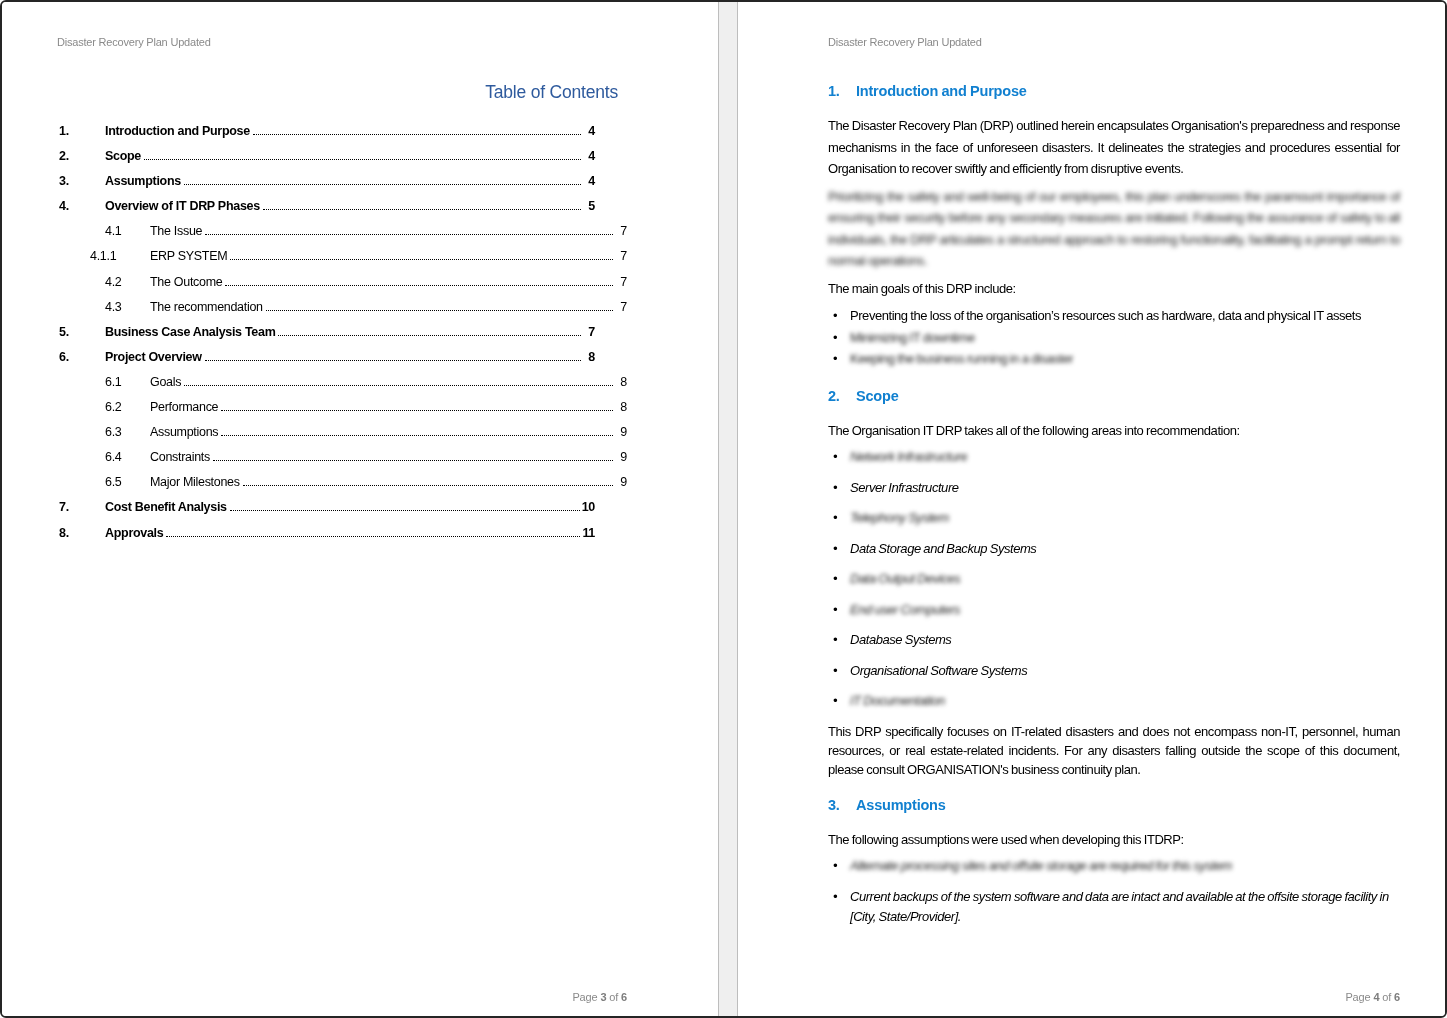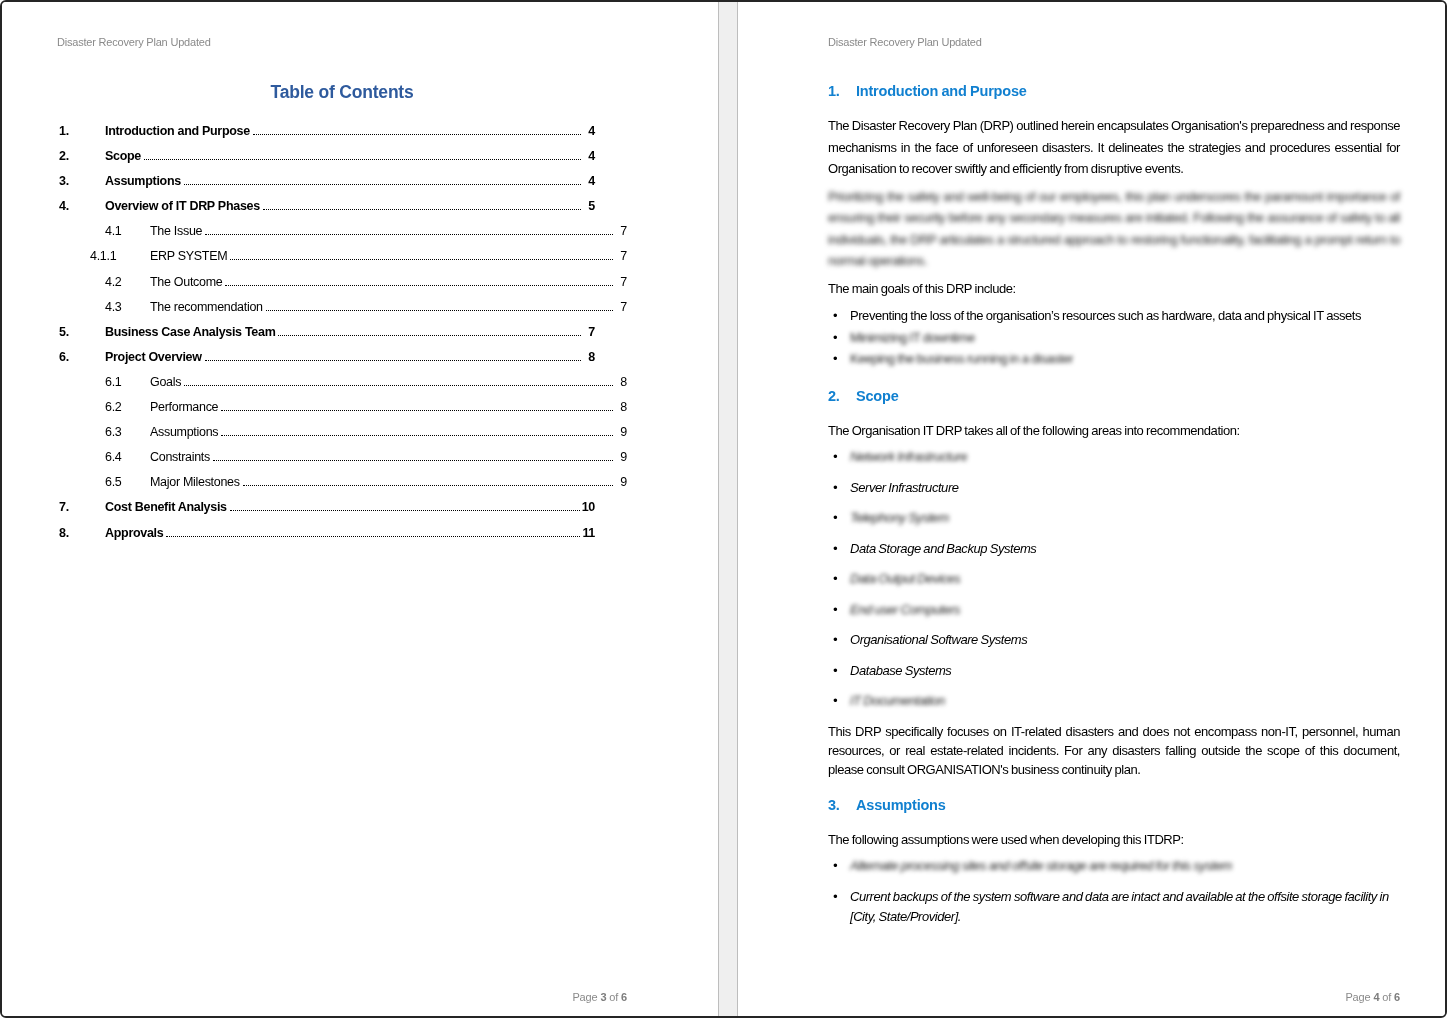--- a/index.html
+++ b/index.html
@@ -14,22 +14,22 @@
     border:2px solid #252525;border-radius:6px;overflow:hidden;padding-left:28px;}
   .page{position:absolute;top:0;bottom:0;background:#fff;}
   .page-left{left:0;width:717px;border-right:1px solid #bdbdbd;}
   .page-right{left:735px;right:0;border-left:1px solid #bdbdbd;}
 
   .page-header{position:absolute;top:34px;font-size:11px;letter-spacing:-0.2px;color:var(--hdr-gray);}
   .ph-left{left:55px;}
   .ph-right{left:90px;}
 
   
-  .toc-title{position:absolute;left:55px;top:80px;width:570px;text-align:center;
-    font-size:17.5px;font-weight:bold;letter-spacing:-0.2px;color:var(--toc-title-color);}
+  .toc-title{position:absolute;left:46px;top:80px;width:570px;text-align:right;
+    font-size:17.5px;font-weight:normal;letter-spacing:-0.2px;color:var(--toc-title-color);}
   .toc-list{position:absolute;left:55px;top:116px;width:570px;}
   .toc-row{display:flex;align-items:baseline;height:25.1px;padding-top:6px;
     font-size:12.5px;letter-spacing:-0.3px;color:#000;cursor:pointer;}
   .toc-row.lvl1{font-weight:bold;padding-right:32px;}
   .toc-num{flex:none;}
   .lvl1 .toc-num{margin-left:2px;width:46px;}
   .lvl2 .toc-num{margin-left:48px;width:45px;}
   .lvl3 .toc-num{margin-left:33px;width:60px;}
   .toc-text{flex:none;white-space:nowrap;}
   .toc-leader{flex:1;height:2px;border-bottom:1.7px dotted #000;margin:0 2px 0 3px;}
@@ -204,22 +204,22 @@
             <span class="sec-t">Scope</span>
           </div>
           <p class="body">The Organisation IT DRP takes all of the following areas into recommendation:</p>
           <ul class="blist loose">
             <li><span class="li-text blurred">Network Infrastructure</span></li>
             <li><span class="li-text">Server Infrastructure</span></li>
             <li><span class="li-text blurred">Telephony System</span></li>
             <li><span class="li-text">Data Storage and Backup Systems</span></li>
             <li><span class="li-text blurred">Data Output Devices</span></li>
             <li><span class="li-text blurred">End user Computers</span></li>
+            <li><span class="li-text">Database Systems</span></li>
             <li><span class="li-text">Organisational Software Systems</span></li>
-            <li><span class="li-text">Database Systems</span></li>
             <li><span class="li-text blurred">IT Documentation</span></li>
           </ul>
           <p class="body closing">This DRP specifically focuses on IT-related disasters and does not encompass non-IT, personnel, human resources, or real estate-related incidents. For any disasters falling outside the scope of this document, please consult ORGANISATION's business continuity plan.</p>
         </div>
         <div class="section">
           <div class="sec-h">
             <span class="sec-num">3.</span>
             <span class="sec-t">Assumptions</span>
           </div>
           <p class="body">The following assumptions were used when developing this ITDRP:</p>

